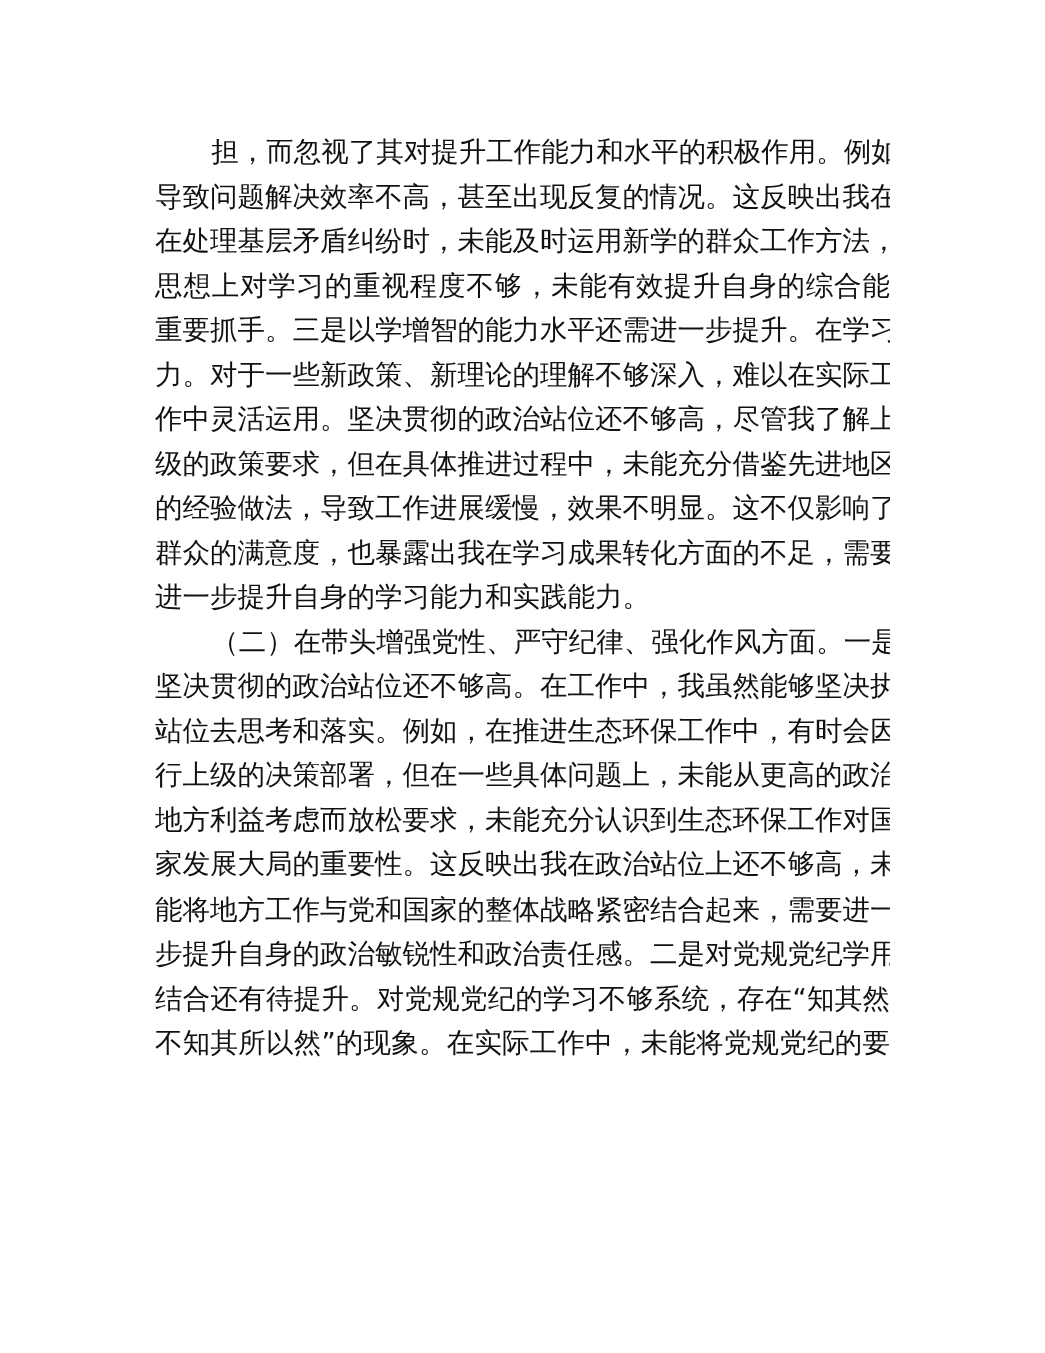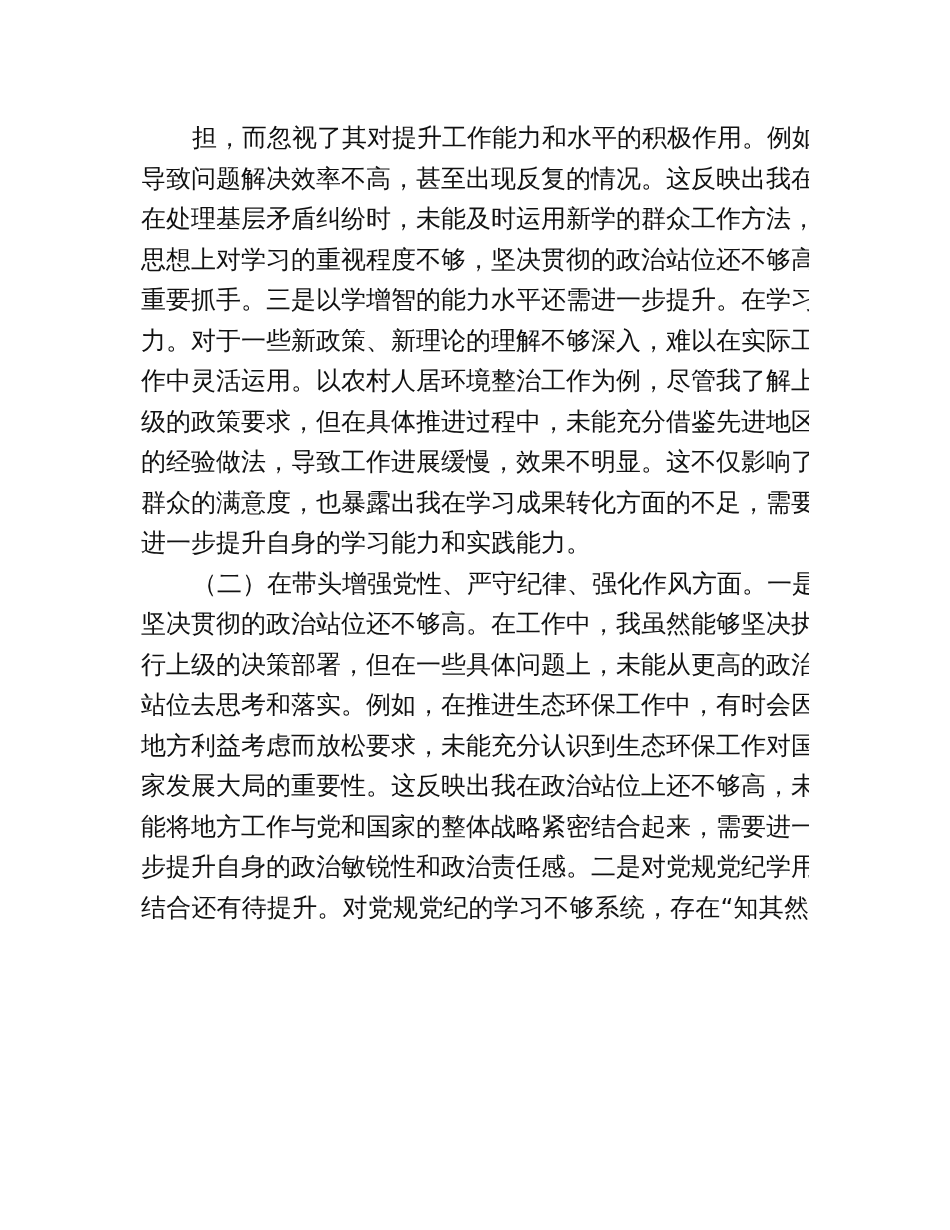--- a/index.html
+++ b/index.html
@@ -49,36 +49,37 @@
 </head>
 <body>
 
 <div class="page">
   <div class="content">
 
     <div>
       <span class="line indent">担，而忽视了其对提升工作能力和水平的积极作用。例如</span>
       <span class="line">导致问题解决效率不高，甚至出现反复的情况。这反映出我在</span>
       <span class="line">在处理基层矛盾纠纷时，未能及时运用新学的群众工作方法，</span>
-      <span class="line">思想上对学习的重视程度不够，坚决贯彻的政治站位还不够高</span>
+      <span class="line">思想上对学习的重视程度不够，未能有效提升自身的综合能</span>
       <span class="line">重要抓手。三是以学增智的能力水平还需进一步提升。在学习</span>
       <span class="line">力。对于一些新政策、新理论的理解不够深入，难以在实际工</span>
-      <span class="line">作中灵活运用。以农村人居环境整治工作为例，尽管我了解上</span>
+      <span class="line">作中灵活运用。坚决贯彻的政治站位还不够高，尽管我了解上</span>
       <span class="line">级的政策要求，但在具体推进过程中，未能充分借鉴先进地区</span>
       <span class="line">的经验做法，导致工作进展缓慢，效果不明显。这不仅影响了</span>
       <span class="line">群众的满意度，也暴露出我在学习成果转化方面的不足，需要</span>
       <span class="line last">进一步提升自身的学习能力和实践能力。</span>
     </div>
 
     <div>
       <span class="line indent">（二）在带头增强党性、严守纪律、强化作风方面。一是</span>
       <span class="line">坚决贯彻的政治站位还不够高。在工作中，我虽然能够坚决执</span>
+      <span class="line">站位去思考和落实。例如，在推进生态环保工作中，有时会因</span>
       <span class="line">行上级的决策部署，但在一些具体问题上，未能从更高的政治</span>
-      <span class="line">站位去思考和落实。例如，在推进生态环保工作中，有时会因</span>
       <span class="line">地方利益考虑而放松要求，未能充分认识到生态环保工作对国</span>
       <span class="line">家发展大局的重要性。这反映出我在政治站位上还不够高，未</span>
       <span class="line">能将地方工作与党和国家的整体战略紧密结合起来，需要进一</span>
       <span class="line">步提升自身的政治敏锐性和政治责任感。二是对党规党纪学用</span>
       <span class="line">结合还有待提升。对党规党纪的学习不够系统，存在“知其然</span>
+      <span class="line">不知其所以然”的现象。在实际工作中，未能将党规党纪的要</span>
     </div>
 
   </div>
 </div>
 
 </body></html>

